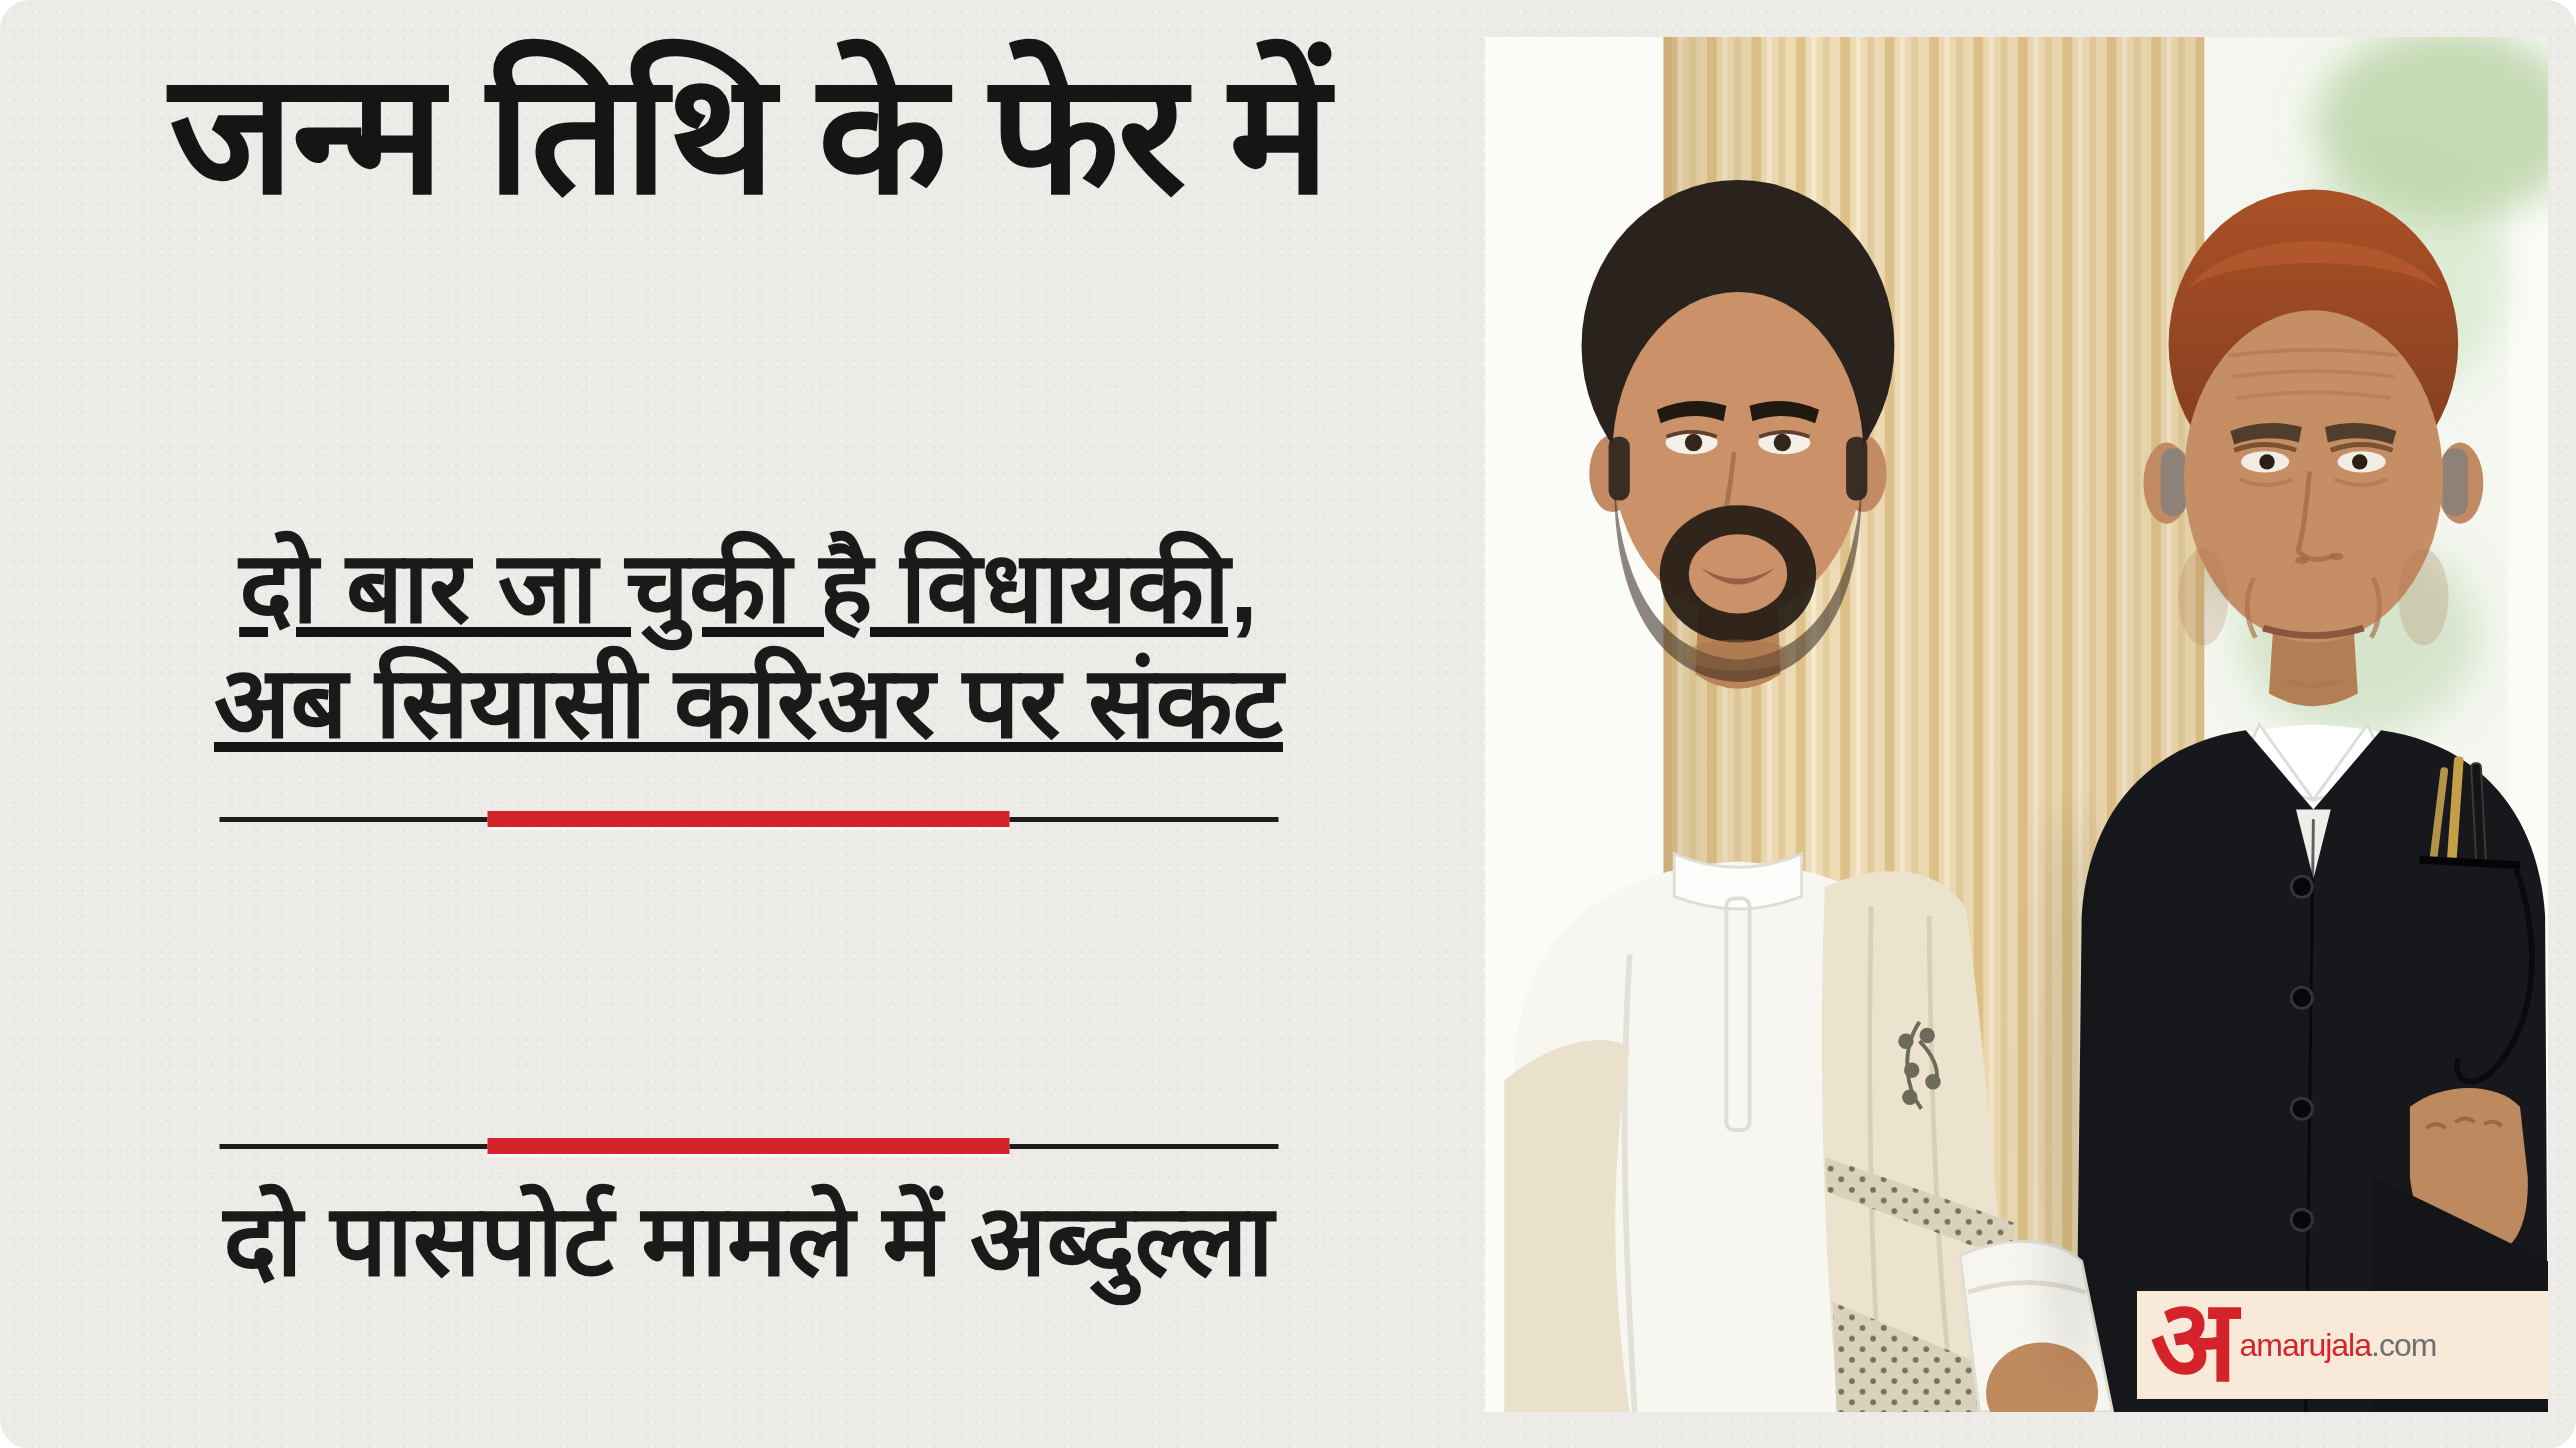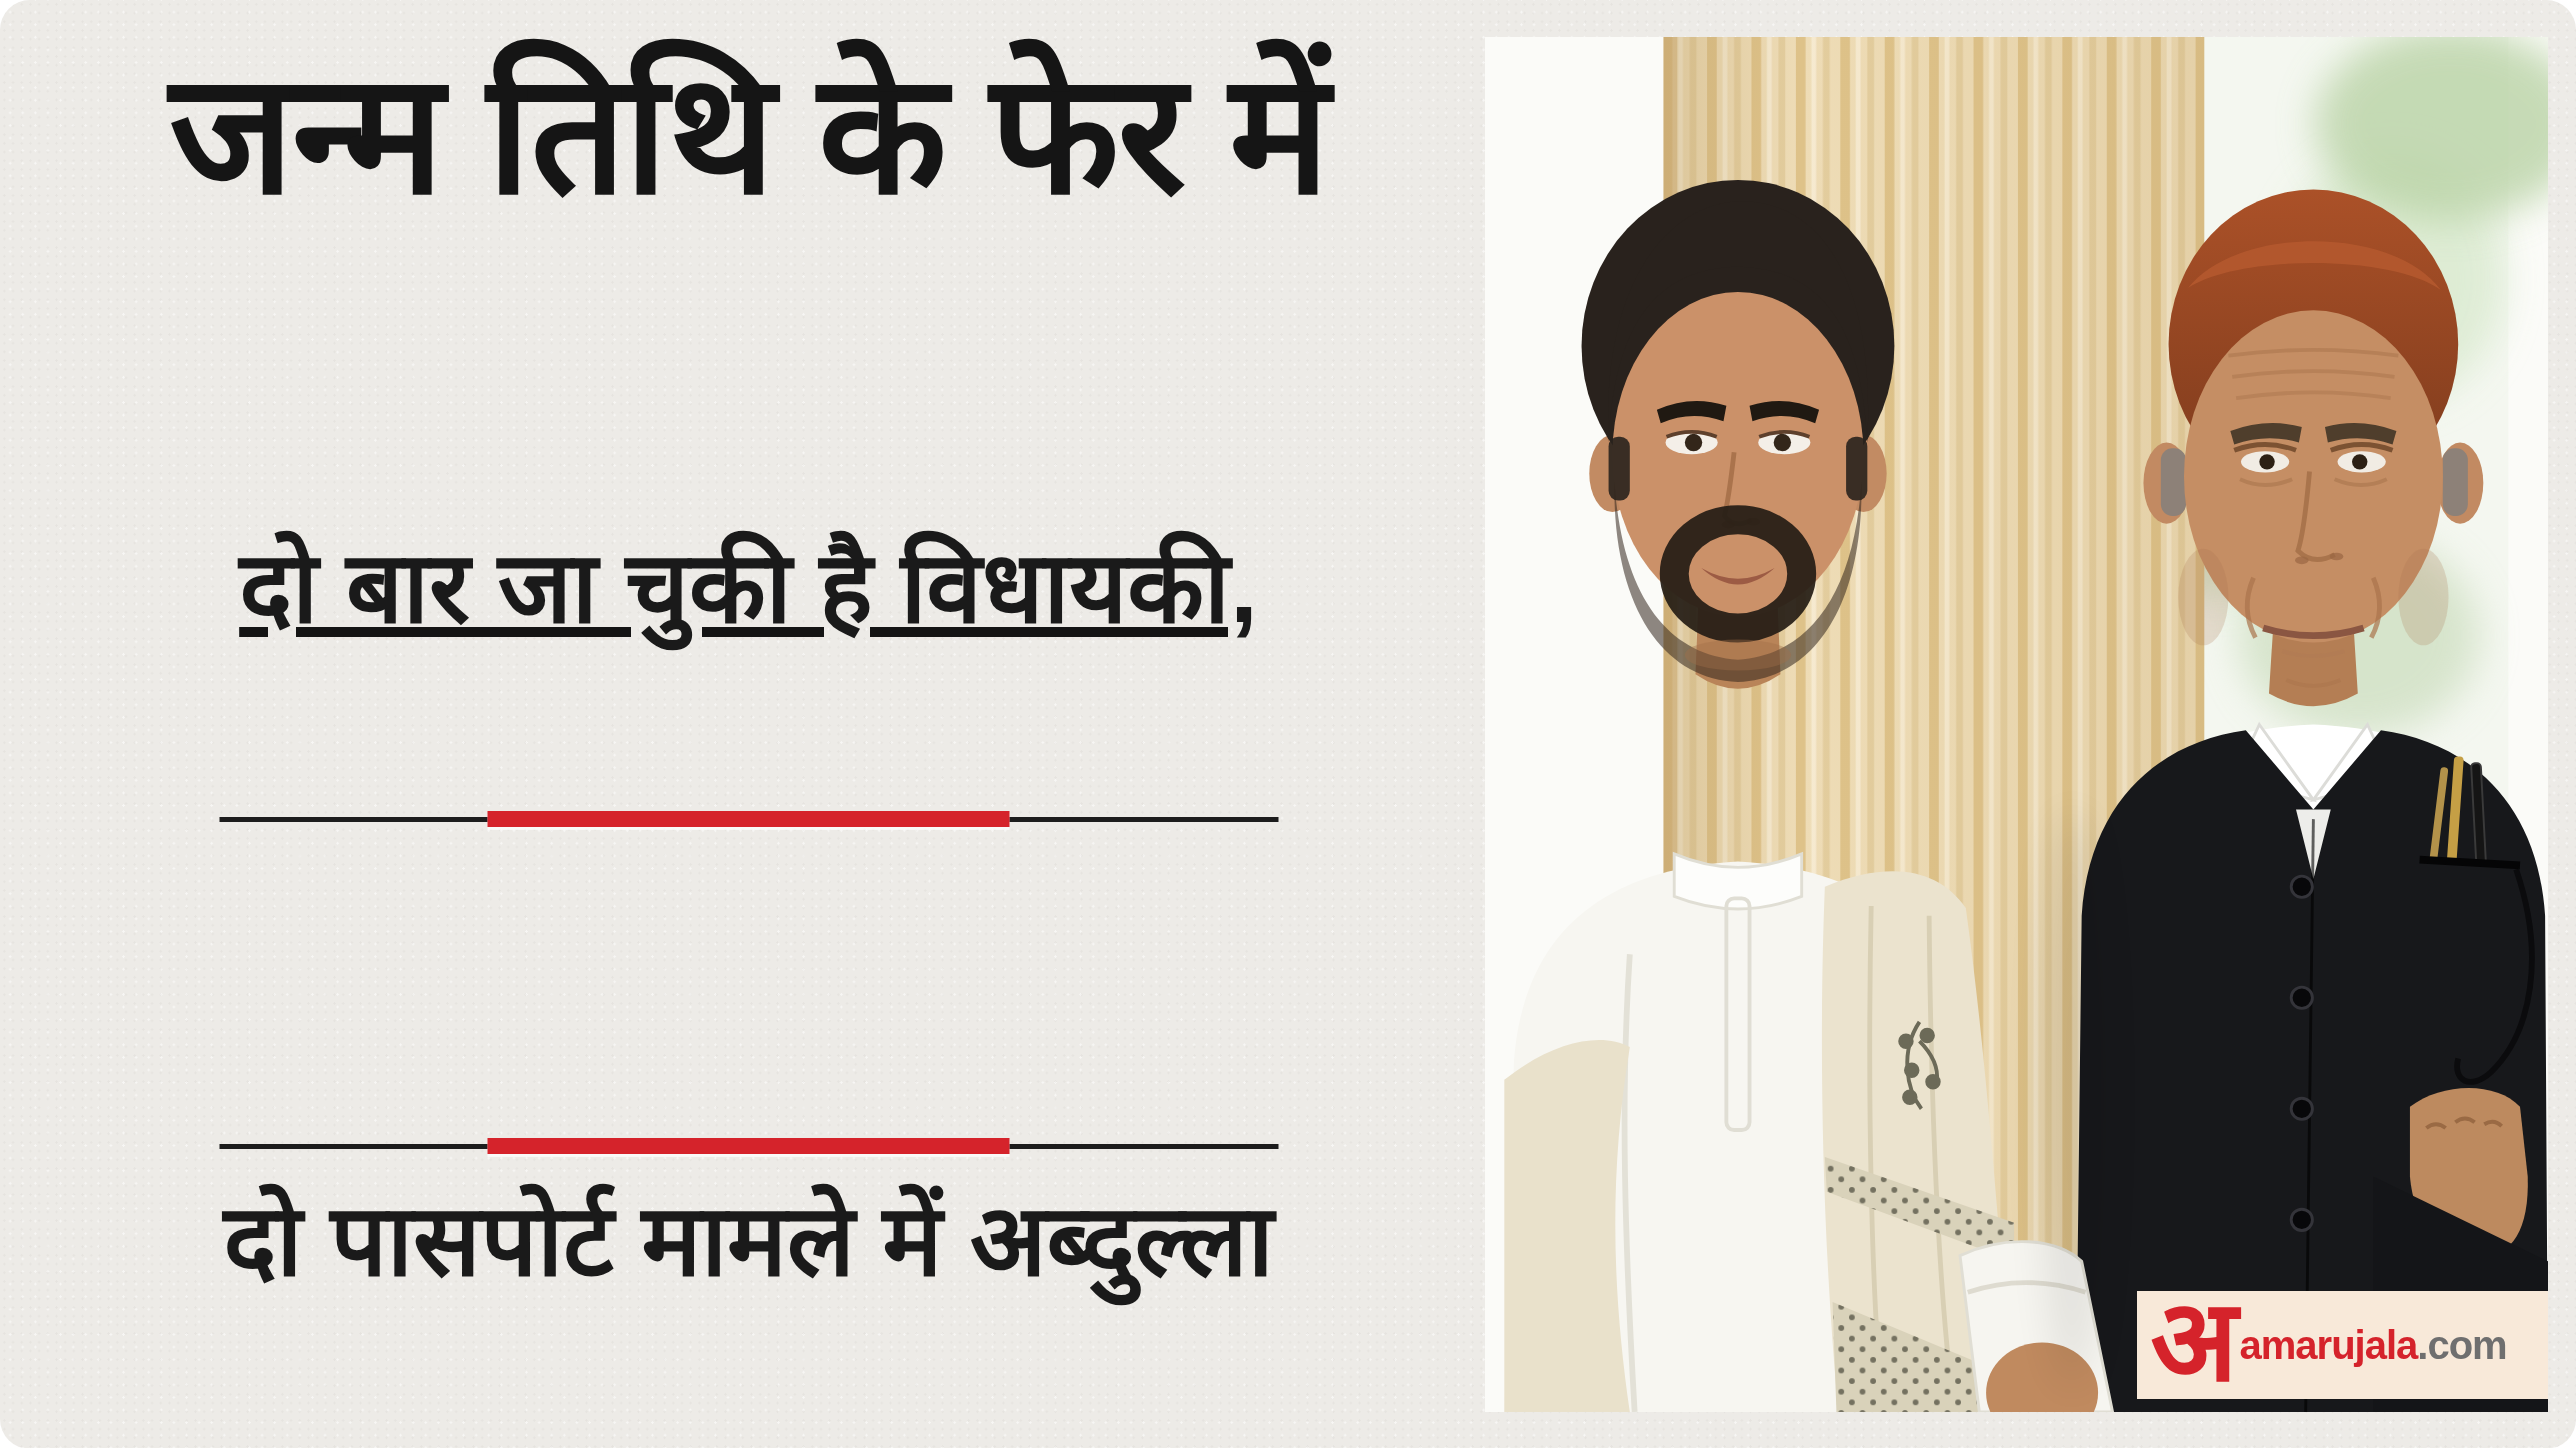--- a/index.html
+++ b/index.html
@@ -28,34 +28,35 @@
   .divider-1{top:811px;}
   .divider-2{top:1138px;}
 
   .photo{position:absolute;left:1485px;top:37px;width:1063px;height:1375px;background:#fbfbf8;}
   .photo svg{display:block;width:100%;height:100%;}
 
   .logo{position:absolute;left:2137px;top:1291px;width:411px;height:108px;background:#f8e9d9;display:flex;align-items:center;z-index:6;}
   .logo .mark{font-size:114px;line-height:97px;font-weight:700;color:#d5232b;margin:0 5.8px 9.7px 13.5px;letter-spacing:-3.9px;}
   .logo-text{display:flex;flex-direction:column;justify-content:center;}
   .logo-hindi{font-size:56px;line-height:56px;font-weight:700;color:#141414;letter-spacing:-1px;white-space:nowrap;}
-  .logo-domain{font-size:40px;line-height:48px;font-weight:700;letter-spacing:-1px;white-space:nowrap;}
+  .logo-domain{font-size:32px;line-height:48px;font-weight:400;letter-spacing:-1px;white-space:nowrap;}
   .logo-domain .d{color:#d5232b;}
   .logo-domain .tld{color:#6f6f6f;}
 </style>
 </head>
 <body>
 
 <div class="card">
 
   <div class="text-col">
     <h1 class="h1 h1-black">जन्म तिथि के फेर में</h1>
 
     <div class="bullet bullet-1">
       <p>दो बार जा चुकी है विधायकी,</p>
+      <p>अब सियासी करिअर पर संकट</p>
     </div>
 
     <div class="divider divider-1">
       <span class="line"></span>
       <span class="accent"></span>
     </div>
 
 
     <div class="divider divider-2">
       <span class="line"></span>

